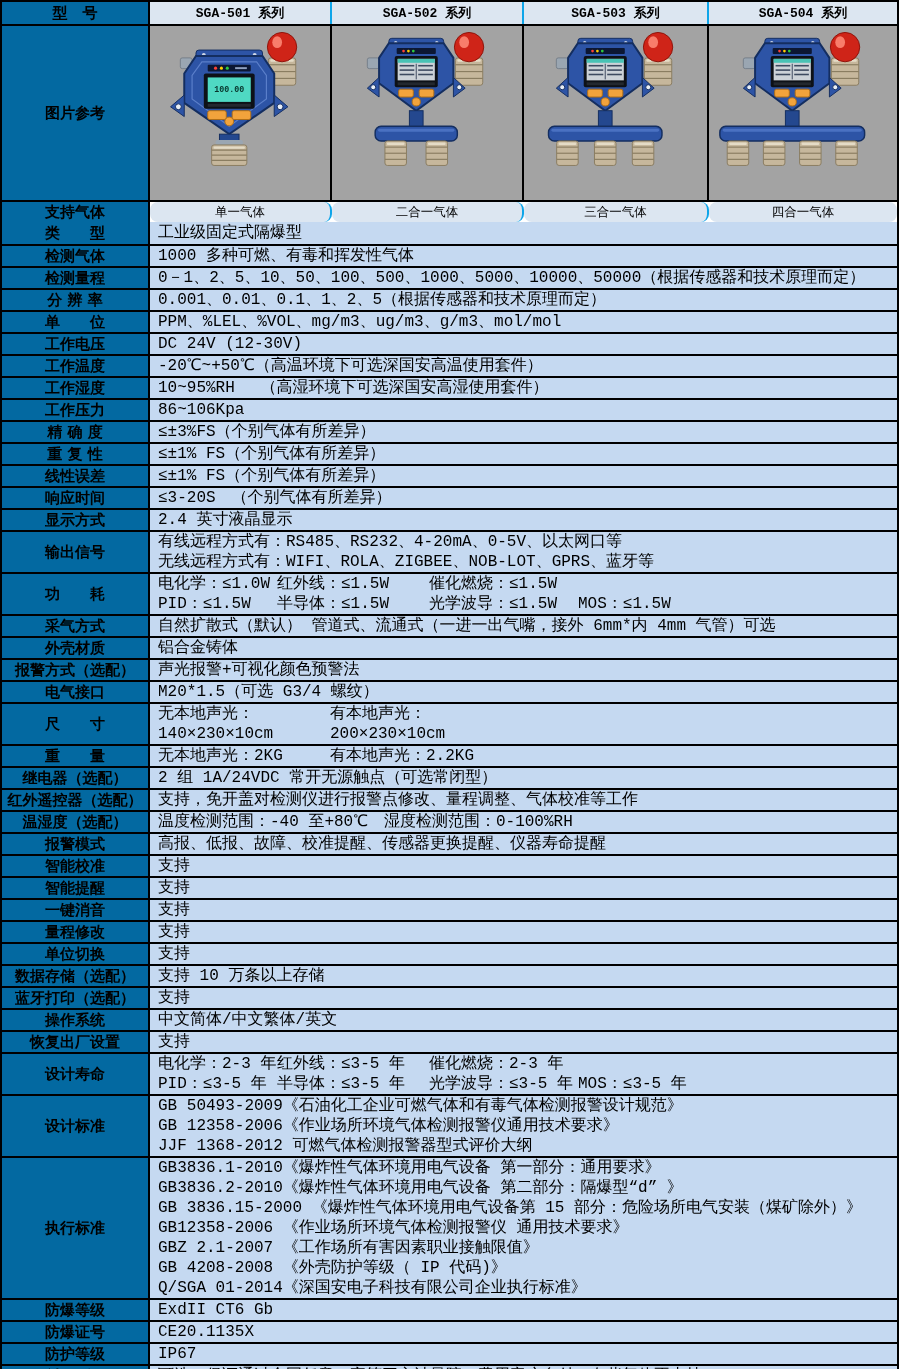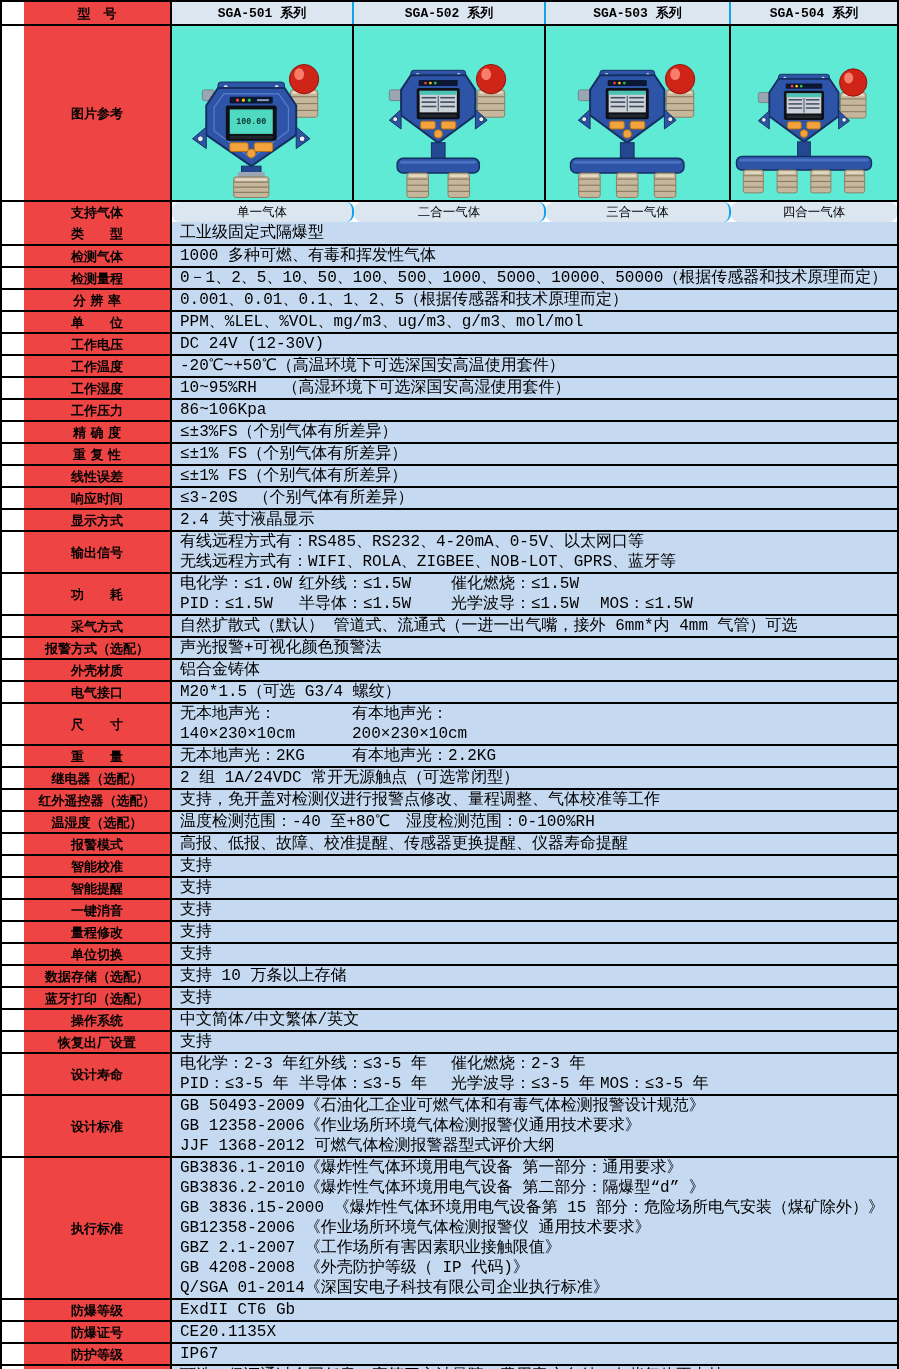--- a/index.html
+++ b/index.html
@@ -8,25 +8,25 @@
     box-sizing:border-box;
     border:2px solid #000;
     font-family:"DejaVu Sans","Liberation Sans",sans-serif;
     color:#000;
   }
   .row{display:flex;border-top:2px solid #000;box-sizing:border-box;}
   .row:first-child{border-top:none;}
   .cell{box-sizing:border-box;}
   .cell-label{
     flex:0 0 148px;width:148px;
-    background:#ef4444;
+    background:#0369a1;
     border-right:2px solid #000;
     display:flex;align-items:center;justify-content:center;
-    font-weight:bold;font-size:13px;text-align:center;
-    padding:0 3px;line-height:15px;margin-left:22px;
+    font-weight:bold;font-size:15px;text-align:center;
+    padding:0 3px;line-height:15px;
   }
   .cell-value{
     flex:1;background:#c5d9f1;
     font-family:"Liberation Mono","DejaVu Sans Mono",monospace;
     font-size:16px;
     padding:0 8px;
     display:flex;flex-direction:column;justify-content:center;
   }
   .vline{line-height:20px;white-space:pre-wrap;}
   .vline .seg{display:inline-block;vertical-align:top;}
@@ -40,23 +40,23 @@
     border-right:2px solid #0ea5e9;
     display:flex;align-items:center;justify-content:center;
     font-family:"Liberation Mono","DejaVu Sans Mono",monospace;
     text-align:center;
   }
   .model-cell{font-weight:bold;font-size:13px;}
   .gas-cell{font-size:12.5px;border-radius:8px;}
   .model-cell.last,.gas-cell.last,.img-cell.last{border-right:none;}
   .image-row{height:176px;}
   .img-cell{
-    background:#5eead4;
+    background:#a3a3a3;
     border-right:2px solid #000;
-    display:flex;align-items:flex-end;justify-content:center;
+    display:flex;align-items:flex-start;justify-content:center;
     overflow:hidden;
   }
   .gas-row{min-height:22px;}
   .spec-row{min-height:22px;}
 </style>
 </head>
 <body>
 
 <div id="spec-table">
   <div class="row header-row" id="header-row">
@@ -437,29 +437,29 @@
           <div class="vline"><span class="seg c0">PID：≤1.5W</span><span class="seg c1">半导体：≤1.5W</span><span class="seg c2">光学波导：≤1.5W</span><span class="seg c3">MOS：≤1.5W</span></div>
         </div>
       </div>
       <div class="row spec-row">
         <div class="cell cell-label">采气方式</div>
         <div class="cell cell-value">
           <div class="vline">自然扩散式（默认） 管道式、流通式（一进一出气嘴，接外 6mm*内 4mm 气管）可选</div>
         </div>
       </div>
       <div class="row spec-row">
+        <div class="cell cell-label">外壳材质</div>
+        <div class="cell cell-value">
+          <div class="vline">铝合金铸体</div>
+        </div>
+      </div>
+      <div class="row spec-row">
         <div class="cell cell-label">报警方式（选配）</div>
         <div class="cell cell-value">
           <div class="vline">声光报警+可视化颜色预警法</div>
-        </div>
-      </div>
-      <div class="row spec-row">
-        <div class="cell cell-label">外壳材质</div>
-        <div class="cell cell-value">
-          <div class="vline">铝合金铸体</div>
         </div>
       </div>
       <div class="row spec-row">
         <div class="cell cell-label">电气接口</div>
         <div class="cell cell-value">
           <div class="vline">M20*1.5（可选 G3/4 螺纹）</div>
         </div>
       </div>
       <div class="row spec-row">
         <div class="cell cell-label">尺　　寸</div>

